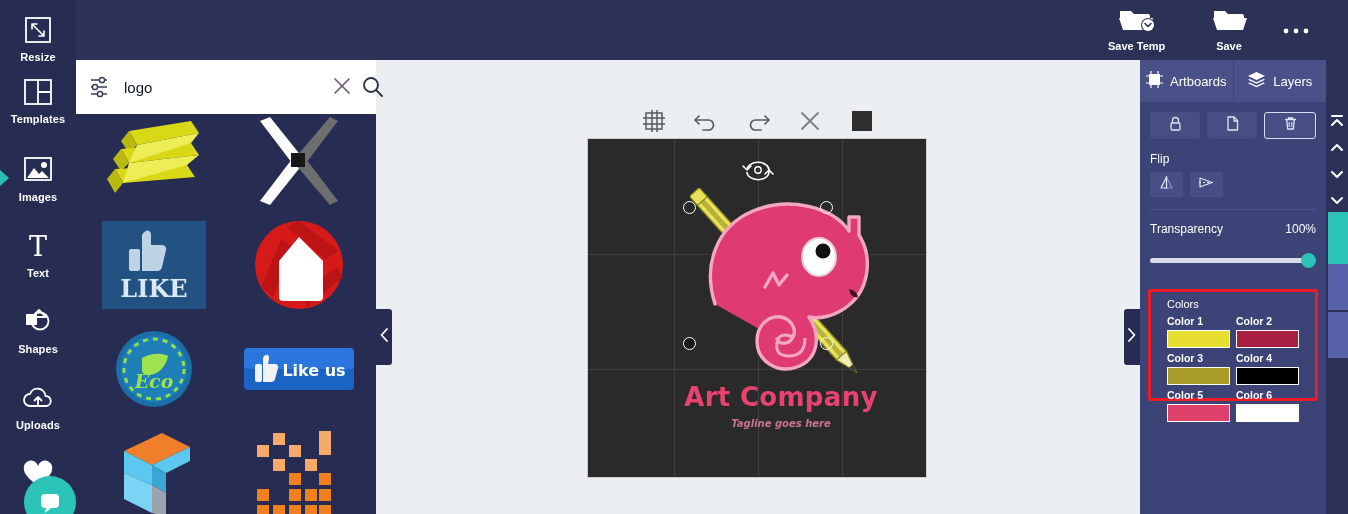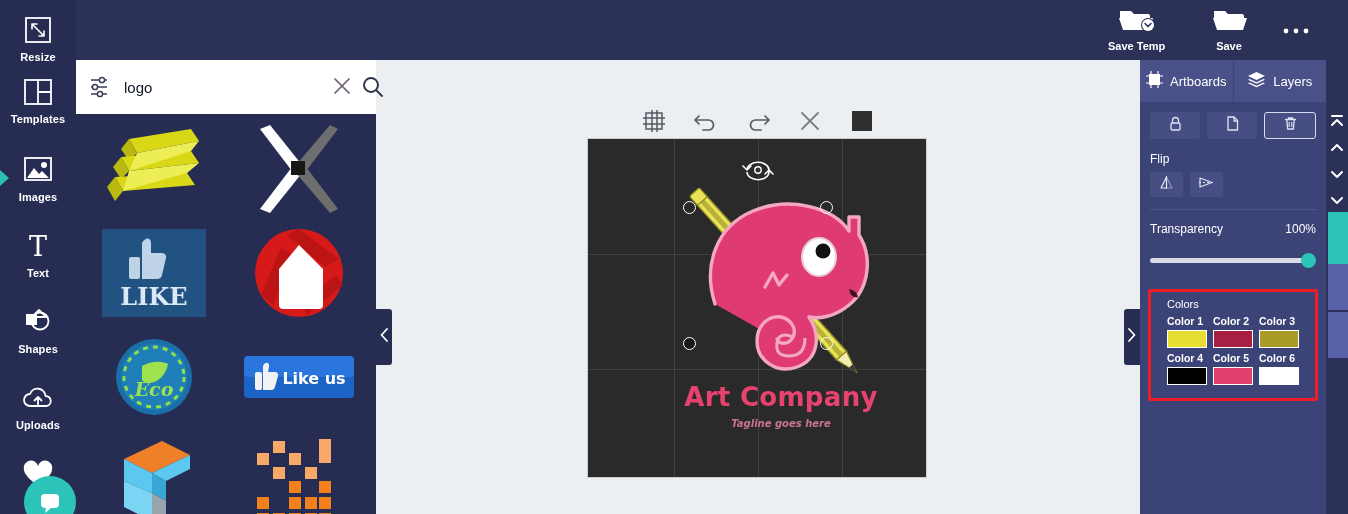--- a/index.html
+++ b/index.html
@@ -54,21 +54,21 @@
   #search-input {
     flex: 1; border: none; outline: none; margin-left: 10px;
     font-size: 15px; color: #0f172a; font-family: "Liberation Sans", sans-serif;
     background: transparent;
   }
   #clear-icon, #mag-icon { width: 24px; height: 24px; margin-left: 8px; cursor: pointer; }
 
   #results-grid {
     position: absolute; left: 0; top: 54px; width: 300px; height: 400px;
     overflow: hidden;
-    padding: 8px 10px;
+    padding: 0 10px;
     display: grid; grid-template-columns: 1fr 1fr; gap: 6px 10px;
     align-content: start;
   }
   .thumb {
     width: 100%; height: 98px;
     display: flex; align-items: center; justify-content: center;
     position: relative; cursor: pointer; overflow: hidden;
   }
 
   
@@ -156,21 +156,21 @@
   .transp-row span { font-size: 12px; color: #ffffff; }
   #slider { position: relative; height: 20px; margin-top: 14px; }
   #slider-track { position: absolute; left: 0; right: 4px; top: 8px; height: 5px; background: #d8dbe8; border-radius: 3px; }
   #slider-knob { position: absolute; right: 0px; top: 3px; width: 15px; height: 15px; border-radius: 50%; background: #2cc4b8; cursor: pointer; }
 
   #colors-box {
     position: absolute; left: 8px; top: 229px; width: 170px; height: 112px;
     border: 3px solid #ee1c25; border-radius: 2px; padding: 6px 16px;
   }
   #colors-title { font-size: 11px; color: #ffffff; margin-bottom: 5px; }
-  #colors-grid { display: grid; grid-template-columns: repeat(3, 1fr); gap: 4px 6px; }
+  #colors-grid { display: grid; grid-template-columns: repeat(2, 1fr); gap: 4px 6px; }
   .sw-label { font-size: 10.5px; color: #ffffff; font-weight: bold; margin-bottom: 3px; }
   .sw-chip { height: 18px; border: 1.5px solid #ffffff; }
 
   
   #right-edge {
     position: absolute; left: 1326px; top: 60px; width: 22px; height: 454px;
     background: #2b3157; z-index: 26;
   }
   .order-btn { width: 22px; height: 22px; display:flex; align-items:center; justify-content:center; cursor: pointer; }
   #scroll-thumb-teal { position: absolute; left: 2px; top: 152px; width: 20px; height: 52px; background: #2cc4b8; }

